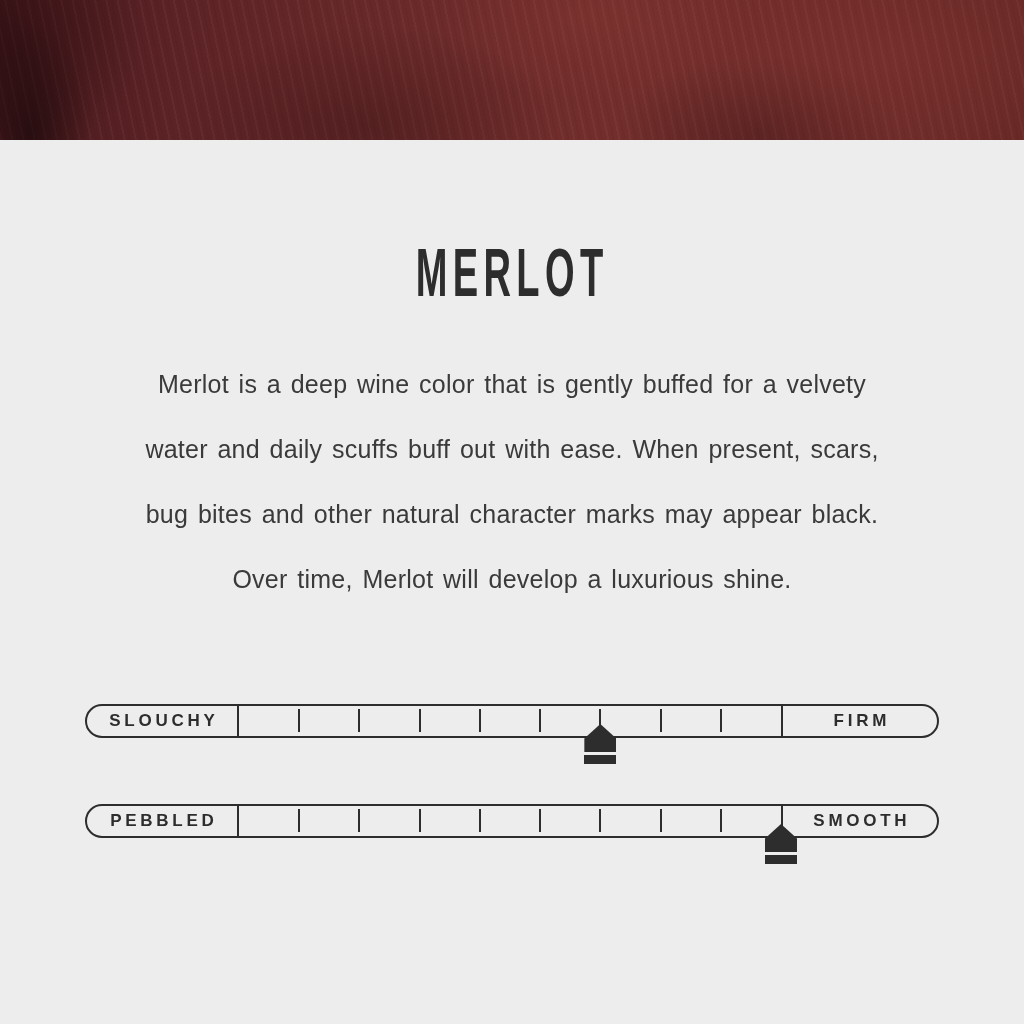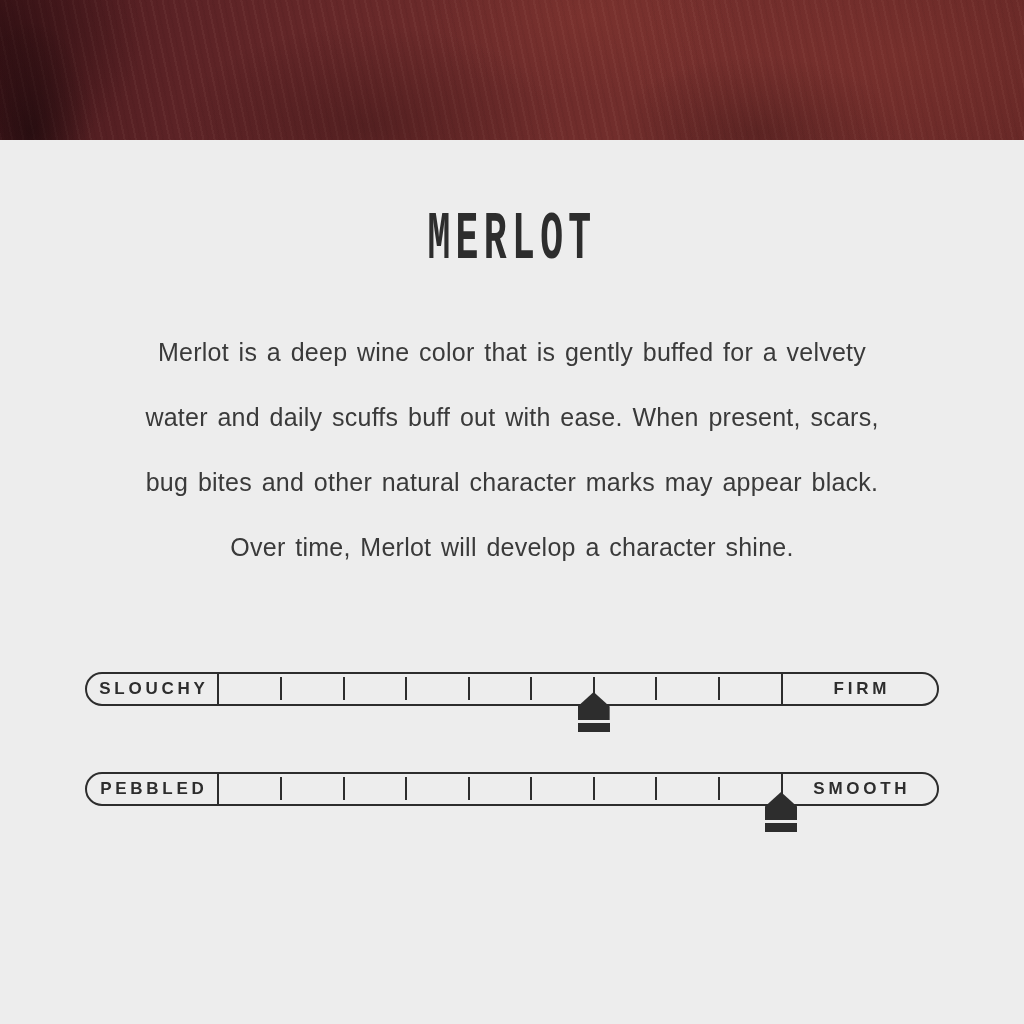--- a/index.html
+++ b/index.html
@@ -26,21 +26,21 @@
       radial-gradient(220px 200px at 0% 25%, rgba(25,7,9,.45), transparent 65%),
       radial-gradient(320px 170px at 36% 90%, rgba(30,8,10,.28), transparent 60%),
       radial-gradient(260px 140px at 57% 12%, rgba(172,76,60,.16), transparent 60%),
       radial-gradient(430px 210px at 88% 40%, rgba(163,72,58,.20), transparent 65%),
       radial-gradient(240px 130px at 74% 95%, rgba(22,6,8,.25), transparent 60%),
       repeating-linear-gradient(78deg, rgba(255,210,190,.045) 0 2px, rgba(0,0,0,0) 2px 5px, rgba(40,8,10,.05) 5px 7px, rgba(0,0,0,0) 7px 11px),
       linear-gradient(95deg,#48191d 0%,#5c2326 18%,#6a2a2a 40%,#722e2c 62%,#6d2b2a 82%,#652726 100%);
   }
 
   
-  .title-wrap{padding-top:64px;text-align:center;font-family:Liberation Mono, monospace;}
+  .title-wrap{padding-top:96px;text-align:center;}
   .title{
     display:inline-block;
     font-size:68px;
     font-weight:800;
     line-height:72px;
     color:var(--ink);
     letter-spacing:.14em;
     transform:scaleX(.56);
     transform-origin:center center;
     white-space:nowrap;
@@ -74,21 +74,21 @@
   .scale + .scale{margin-top:66px;justify-content:center;}
   .scale-label{
     display:flex;align-items:center;justify-content:center;
     font-weight:700;
     font-size:17px;
     letter-spacing:.22em;
     color:var(--ink);
     text-indent:.22em; 
     white-space:nowrap;
   }
-  .scale-label.left{width:132px;border-right:2px solid var(--ink);}
+  .scale-label.left{width:152px;border-right:2px solid var(--ink);}
   .scale-label.right{width:156px;border-left:2px solid var(--ink);}
   .scale-track{position:relative;flex:1;}
   .tick{
     position:absolute;top:3px;
     width:2px;height:23px;
     margin-left:-1px;
     background:var(--ink);
   }
   .marker{
     position:absolute;top:18px;
@@ -115,21 +115,21 @@
   <div class="hero"></div>
 
   <div class="title-wrap">
     <div class="title">MERLOT</div>
   </div>
 
   <div class="desc">
     <div>Merlot is a deep wine color that is gently buffed for a velvety</div>
     <div>water and daily scuffs buff out with ease. When present, scars,</div>
     <div>bug bites and other natural character marks may appear black.</div>
-    <div>Over time, Merlot will develop a character shine.</div>
+    <div>Over time, Merlot will develop a luxurious shine.</div>
   </div>
 
   <div class="scales">
 
     <div class="scale">
       <div class="scale-label left">SLOUCHY</div>
       <div class="scale-track">
         <div class="marker" style="left: 66.6667%;">
           <div class="marker-nib"></div>
           <div class="marker-bar"></div>

